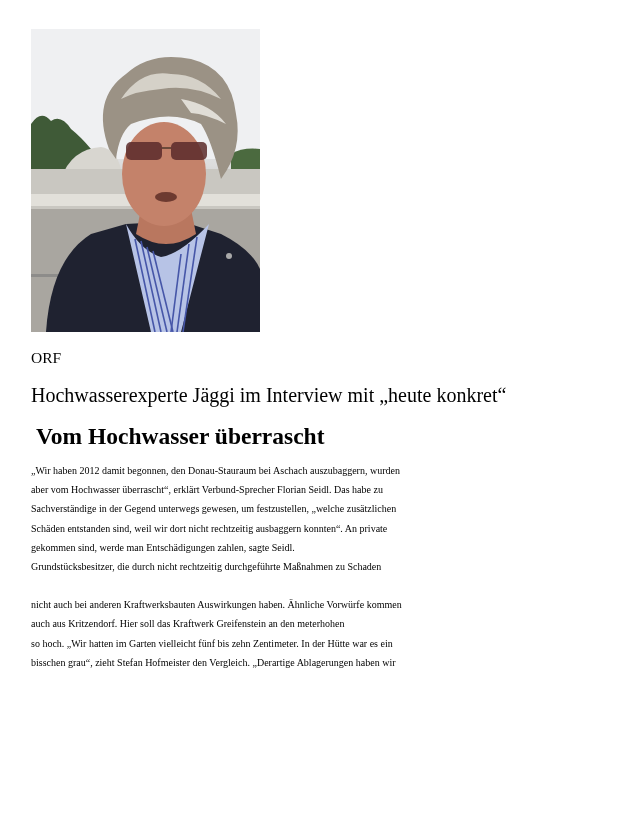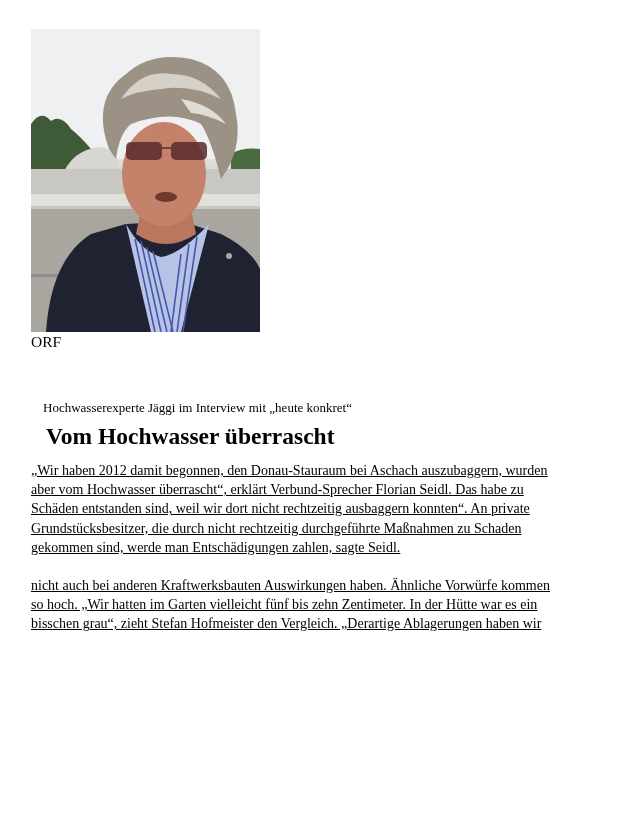--- a/index.html
+++ b/index.html
@@ -21,55 +21,54 @@
       top: 29px;
       width: 229px;
       height: 303px;
       overflow: hidden;
       background: linear-gradient(180deg, #f4f4f6 0%, #eceef0 30%, #dcdcdc 45%, #b9b7b2 60%, #9c9a95 100%);
     }
     .photo svg { display: block; }
     .credit {
       position: absolute;
       left: 31px;
-      top: 332px;
+      top: 348px;
       font-size: 15.5px;
       line-height: 19px;
       margin: 0;
     }
     .caption {
       position: absolute;
       left: 31px;
       top: 386px;
-      font-size: 13px;
+      font-size: 20px;
       line-height: 19px;
-      margin: 12px;
+      margin: 0;
       white-space: nowrap;
     }
     .headline {
       position: absolute;
-      left: 46px;
+      left: 36px;
       top: 422px;
       margin: 0;
       font-size: 23.5px;
       line-height: 28px;
       font-weight: bold;
       white-space: nowrap;
     }
     .article {
       position: absolute;
       left: 31px;
       top: 461px;
       width: 590px;
     }
     .article p {
       margin: 0 0 19px 0;
-      font-size: 14px;
+      font-size: 10px;
       line-height: 19.2px;
-      text-decoration: underline;
     }
     .line { display: block; white-space: nowrap; }
   </style>
 </head>
 <body>
 
 <div class="photo" aria-label="Hochwasserexperte Jäggi">
   <svg width="229" height="303" viewBox="0 0 229 303">
 
     <rect x="0" y="0" width="229" height="130" fill="#eff0f2"></rect>
@@ -119,22 +118,24 @@
 <p class="credit">ORF</p>
 
 <p class="caption">Hochwasserexperte Jäggi im Interview mit „heute konkret“</p>
 
 <h1 class="headline">Vom Hochwasser überrascht</h1>
 
 <div class="article">
   <p>
     <span class="line">„Wir haben 2012 damit begonnen, den Donau-Stauraum bei Aschach auszubaggern, wurden</span>
     <span class="line">aber vom Hochwasser überrascht“, erklärt Verbund-Sprecher Florian Seidl. Das habe zu</span>
+    <span class="line">Sachverständige in der Gegend unterwegs gewesen, um festzustellen, „welche zusätzlichen</span>
     <span class="line">Schäden entstanden sind, weil wir dort nicht rechtzeitig ausbaggern konnten“. An private</span>
+    <span class="line">gekommen sind, werde man Entschädigungen zahlen, sagte Seidl.</span>
     <span class="line">Grundstücksbesitzer, die durch nicht rechtzeitig durchgeführte Maßnahmen zu Schaden</span>
-    <span class="line">gekommen sind, werde man Entschädigungen zahlen, sagte Seidl.</span>
   </p>
   <p>
     <span class="line">nicht auch bei anderen Kraftwerksbauten Auswirkungen haben. Ähnliche Vorwürfe kommen</span>
+    <span class="line">auch aus Kritzendorf. Hier soll das Kraftwerk Greifenstein an den meterhohen</span>
     <span class="line">so hoch. „Wir hatten im Garten vielleicht fünf bis zehn Zentimeter. In der Hütte war es ein</span>
     <span class="line">bisschen grau“, zieht Stefan Hofmeister den Vergleich. „Derartige Ablagerungen haben wir</span>
   </p>
 </div>
 
 </body></html>

